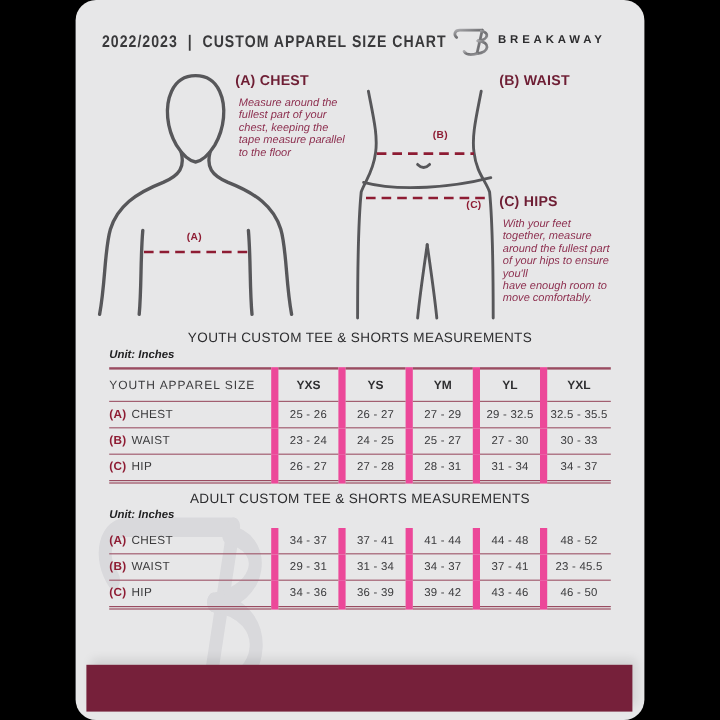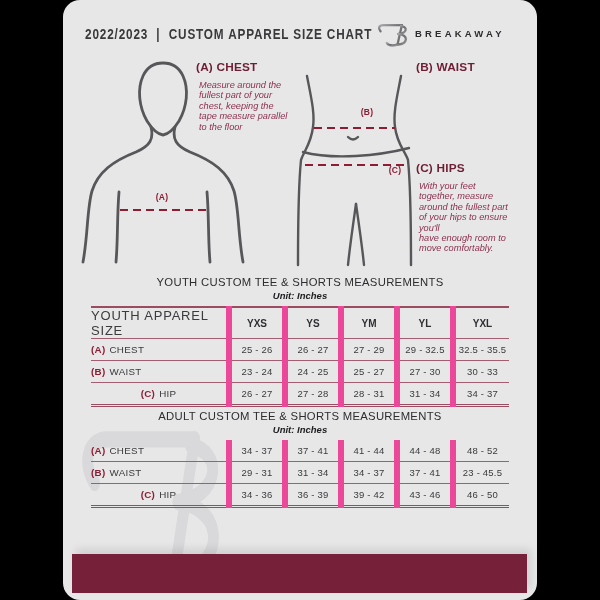--- a/index.html
+++ b/index.html
@@ -50,37 +50,37 @@
   }
   
   .tbl-block{position:absolute;left:28px;width:418px;z-index:1;}
   .tb-youth{top:276px;}
   .tb-adult{top:410px;}
   .tbl-title{
     text-align:center;font-size:11.3px;font-weight:normal;color:#2d2d2f;
     letter-spacing:.3px;margin:0;
   }
   .tbl-unit{
-    text-align:center;font-size:9.5px;font-style:italic;font-weight:bold;
+    font-size:9.5px;font-style:italic;font-weight:bold;
     color:#202022;margin:2px 0 0 0;
   }
   table.size-table{
     border-collapse:collapse;table-layout:fixed;width:418px;margin-top:5px;
   }
   table.size-table td{padding:0;}
   tr.h td{
     border-top:2px solid #9a4c61;border-bottom:1.3px solid #a25e70;height:26px;
   }
   tr.r td{border-bottom:1px solid #a25e70;height:21px;}
-  tr.r:last-child td{border-bottom:3px double #9a4c61;text-align:center;}
+  tr.r:last-child td{border-bottom:3px double #9a4c61;}
   td.v{border-left:6px solid #ec4899;}
   td.sz{font-size:10px;font-weight:bold;text-align:center;color:#2f2f31;}
   td.val{font-size:9.5px;text-align:center;color:#3a3a3c;letter-spacing:.2px;}
   td.lab{padding-left:10px;font-size:9.8px;color:#3b3b3d;letter-spacing:.3px;}
-  td.lab0{padding-left:10px;font-size:13px;color:#3b3b3d;letter-spacing:.8px;}
+  td.lab0{padding-left:10px;font-size:10px;color:#3b3b3d;letter-spacing:.8px;}
   td.lab .key{font-weight:bold;color:#8e1c33;margin-right:4px;}
   
   .watermark{position:absolute;left:15px;top:408px;width:150px;height:188px;z-index:0;opacity:.9;}
   .footer-bar{
     position:absolute;left:9px;top:554px;width:455px;height:39px;
     background:#76203a;z-index:2;
     box-shadow:4px -5px 8px rgba(0,0,0,0.10);
   }
 </style>
 </head>

